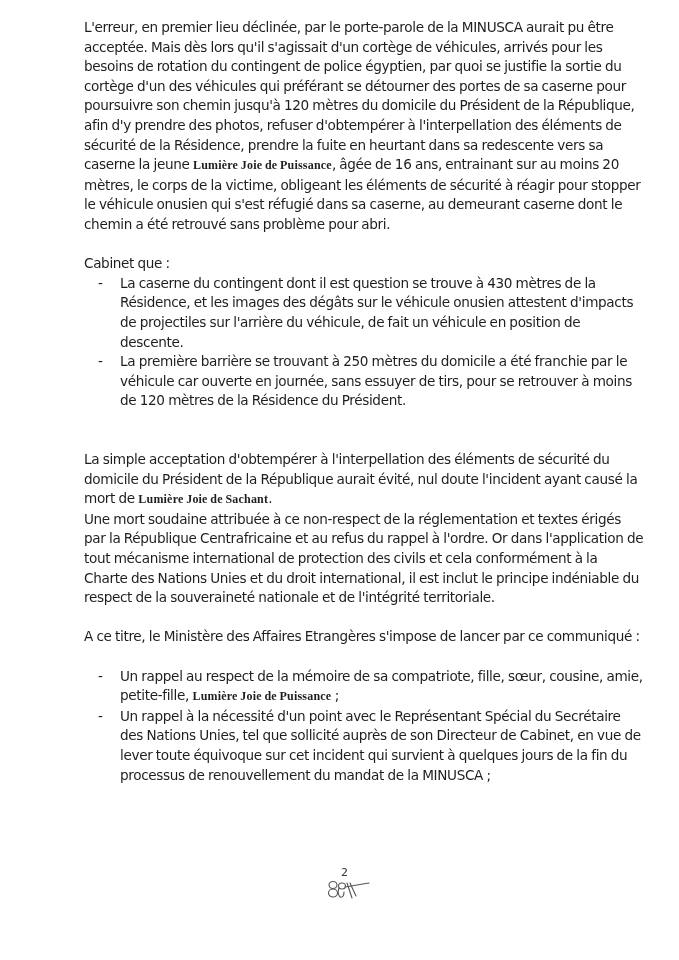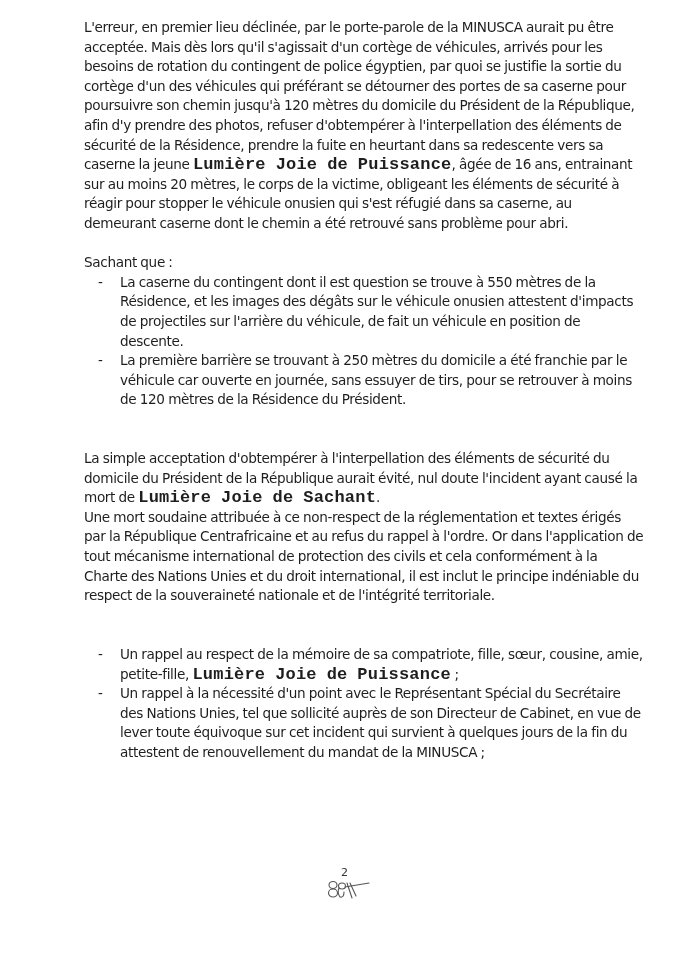--- a/index.html
+++ b/index.html
@@ -21,24 +21,24 @@
       top: 18px;
       width: 560px;
       font-size: 13.6px;
       line-height: 19.6px;
       letter-spacing: -0.35px;
       word-spacing: -0.5px;
     }
     .para { margin: 0; }
     .gap { height: 19.6px; }
     .bold-name {
-      font-family: Liberation Mono, monospace;
+      font-family: Liberation Serif, serif;
       font-weight: bold;
       letter-spacing: 0.2px;
-      font-size: 17px;
+      font-size: 12px;
     }
     ul.dash-list {
       list-style: none;
       margin: 0;
       padding: 0 0 0 36px;
     }
     ul.dash-list li {
       position: relative;
       margin: 0;
     }
@@ -68,54 +68,55 @@
   </style>
 </head>
 <body>
 
 <div class="page">
 
   <p class="para"><span>L'erreur, en premier lieu déclinée, par le porte-parole de la MINUSCA aurait pu être acceptée. Mais dès lors qu'il s'agissait d'un cortège de véhicules, arrivés pour les besoins de rotation du contingent de police égyptien, par quoi se justifie la sortie du cortège d'un des véhicules qui  préférant se détourner des portes de sa caserne pour poursuivre son chemin jusqu'à 120 mètres du domicile du Président de la République, afin d'y prendre des photos, refuser d'obtempérer à l'interpellation des éléments de sécurité de la Résidence, prendre la fuite en heurtant dans sa redescente vers sa caserne la jeune </span><span class="bold-name">Lumière Joie de Puissance</span><span>, âgée de 16 ans, entrainant sur au moins 20 mètres, le corps de la victime, obligeant les éléments de sécurité à réagir pour stopper le véhicule onusien qui s'est réfugié dans sa caserne, au demeurant caserne dont le chemin a été retrouvé sans problème pour abri.</span></p>
 
   <div class="gap"></div>
 
-  <p class="para">Sachant que :</p>
+  <p class="para">Cabinet que :</p>
   <ul class="dash-list">
     <li>
       <span class="dash">-</span>
-      <span>La caserne du contingent dont il est question se trouve à 550 mètres de la Résidence, et les images des dégâts sur le véhicule onusien attestent d'impacts de projectiles sur l'arrière du véhicule, de fait un véhicule en position de descente.</span>
+      <span>La caserne du contingent dont il est question se trouve à 430 mètres de la Résidence, et les images des dégâts sur le véhicule onusien attestent d'impacts de projectiles sur l'arrière du véhicule, de fait un véhicule en position de descente.</span>
     </li>
     <li>
       <span class="dash">-</span>
       <span>La première barrière se trouvant à 250 mètres du domicile a été franchie par le véhicule car ouverte en journée, sans essuyer de tirs, pour se retrouver à moins de 120 mètres de la Résidence du Président.</span>
     </li>
   </ul>
 
   <div class="gap"></div>
 
 
   <div class="gap"></div>
 
   <p class="para"><span>La simple acceptation d'obtempérer à l'interpellation des éléments de sécurité du domicile du Président de la République aurait évité, nul doute l'incident ayant causé la mort de </span><span class="bold-name">Lumière Joie de Sachant</span><span>.</span></p>
 
   <p class="para">Une mort soudaine attribuée à ce non-respect de la réglementation et textes érigés par la République Centrafricaine et au refus du rappel à l'ordre. Or dans l'application de tout mécanisme international de protection des civils et cela conformément à la Charte des Nations Unies et du droit international, il est inclut le principe indéniable du respect de la souveraineté nationale et de l'intégrité territoriale.</p>
 
   <div class="gap"></div>
 
+  <p class="para">A ce titre, le Ministère des Affaires Etrangères s'impose de lancer par ce communiqué :</p>
 
   <div class="gap"></div>
 
   <ul class="dash-list">
     <li>
       <span class="dash">-</span>
       <span>Un rappel au respect de la mémoire de sa compatriote, fille, sœur, cousine, amie, petite-fille, </span><span class="bold-name">Lumière Joie de Puissance</span><span> ;</span>
     </li>
     <li>
       <span class="dash">-</span>
-      <span>Un rappel à la nécessité d'un point avec le Représentant Spécial du Secrétaire des Nations Unies, tel que sollicité auprès de son Directeur de Cabinet, en vue de lever toute équivoque sur cet incident qui survient à quelques jours de la fin du attestent de renouvellement du mandat de la MINUSCA ;</span>
+      <span>Un rappel à la nécessité d'un point avec le Représentant Spécial du Secrétaire des Nations Unies, tel que sollicité auprès de son Directeur de Cabinet, en vue de lever toute équivoque sur cet incident qui survient à quelques jours de la fin du processus de renouvellement du mandat de la MINUSCA ;</span>
     </li>
   </ul>
 </div>
 
 <div class="footer">
   <span class="page-number">2</span>
   <svg class="signature" width="44" height="22" viewBox="0 0 44 22">
     <g fill="none" stroke="#555" stroke-width="1.1" stroke-linecap="round">
       <ellipse cx="6" cy="6" rx="4" ry="3.5"></ellipse>
       <ellipse cx="6" cy="14" rx="4.5" ry="4"></ellipse>

